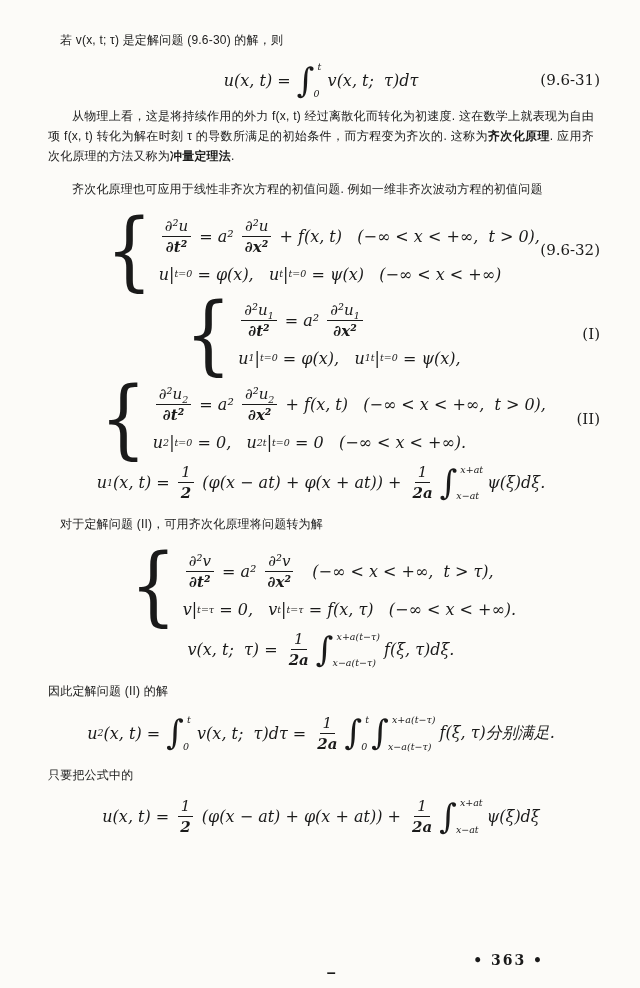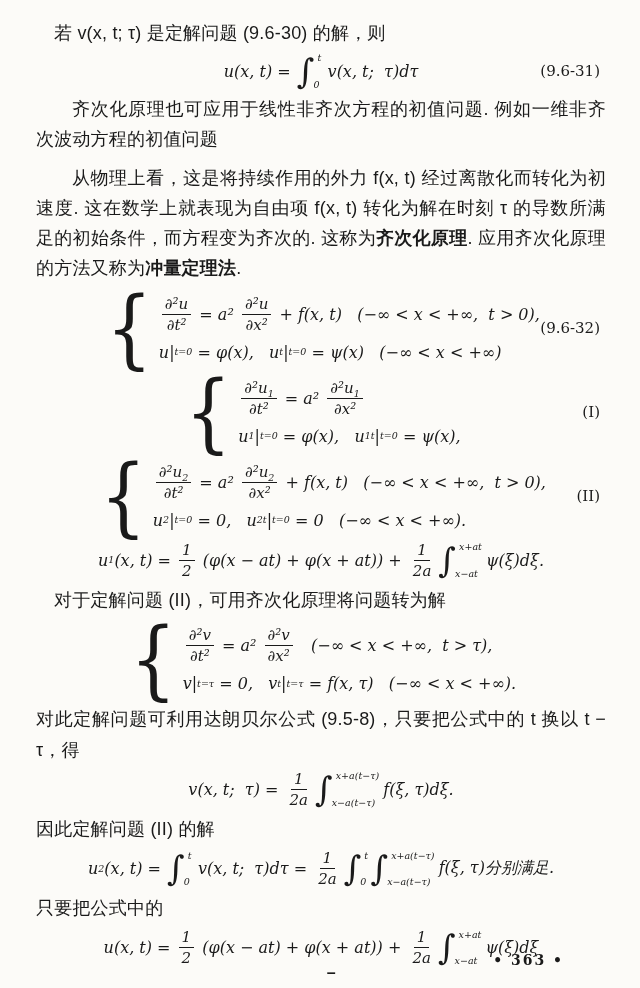--- a/index.html
+++ b/index.html
@@ -3,54 +3,54 @@
 <meta charset="utf-8">
 <style>
   html,body{margin:0;padding:0;}
   body{
     width:640px;height:988px;overflow:hidden;
     background:#fcfbf8;color:#1a1a1a;
     font-family:"Liberation Sans","DejaVu Sans",sans-serif;
   }
   .page{position:relative;width:640px;height:988px;padding:18px 34px 0 36px;box-sizing:border-box;}
   
-  .para{margin:0;font-size:18px;line-height:1.68;text-align:justify;letter-spacing:0.2px;}
+  .para{margin:12px;font-size:12px;line-height:1.68;text-align:justify;letter-spacing:0.2px;}
   .ind1{text-indent:1em;}
   .ind2{text-indent:2em;}
   .b{font-weight:700;}
   
   .formula{position:relative;display:flex;justify-content:center;align-items:center;margin:5px 0;}
   .math{display:inline-flex;align-items:center;font-style:italic;
         font-family:"DejaVu Serif","Liberation Serif",serif;font-size:16px;}
   .mt{white-space:pre;}
   sub.ss{font-size:9.5px;line-height:0;vertical-align:-0.4em;white-space:pre;font-style:italic;}
   .tag{position:absolute;right:6px;top:50%;transform:translateY(-50%);
        font-style:normal;font-family:"DejaVu Serif","Liberation Serif",serif;font-size:15px;white-space:pre;margin-left:24px;}
   
   .frac{display:inline-flex;flex-direction:column;align-items:center;vertical-align:middle;margin:0 3px;font-size:15px;}
   .frac .num{display:block;padding:0 3px 1px;border-bottom:1.4px solid currentColor;white-space:pre;text-align:left;}
-  .frac .den{display:block;padding:1px 3px 0;white-space:pre;text-align:left;}
+  .frac .den{display:block;padding:1px 3px 0;white-space:pre;text-align:left;font-weight:bold;}
   
   .intg{display:inline-flex;align-items:center;margin:0 1px;}
   .isg{font-size:34px;line-height:0.8;font-style:italic;}
   .lims{display:flex;flex-direction:column;justify-content:space-between;height:36px;
         font-size:9.5px;line-height:1;font-style:italic;margin-left:1px;}
   .lims .lt{transform:translateX(2px);white-space:pre;}
   .lims .lb{transform:translateX(-2px);white-space:pre;}
   
   .cases{display:flex;align-items:center;}
   .brace{font-family:"DejaVu Serif",serif;font-size:86px;line-height:0.92;font-style:normal;
          transform:scaleX(0.85);margin-right:2px;}
   .col{display:flex;flex-direction:column;}
   .crow{display:flex;align-items:center;white-space:nowrap;}
   .crow + .crow{margin-top:9px;}
   
   .footer{position:absolute;left:36px;right:34px;bottom:10px;height:26px;}
   .fdash{position:absolute;left:51%;top:12px;font-weight:700;}
-  .pageno{position:absolute;right:42px;top:0;font-family:"DejaVu Serif",serif;
+  .pageno{position:absolute;right:62px;top:0;font-family:"DejaVu Serif",serif;
           font-weight:700;font-size:14px;letter-spacing:2px;white-space:pre;}
 </style>
 </head>
 <body>
 
 <div class="page">
 
   <p class="para ind1">若 v(x, t;  τ) 是定解问题 (9.6-30) 的解，则</p>
 
   <div class="formula">
@@ -62,23 +62,23 @@
           <span class="lt">t</span>
           <span class="lb">0</span>
         </span>
       </span>
       <span class="mt"> v(x, t;  τ)dτ</span>
     </span>
     <span class="tag">(9.6-31)</span>
   </div>
 
 
+  <p class="para ind2" style="margin-top:8px;"><span>从物理上看，这是将持续作用的外力 f(x, t) 经过离散化而转化为初速度. 这在数学上就表现为自由项 f(x, t) 转化为解在时刻 τ 的导数所满足的初始条件，而方程变为齐次的. 这称为</span><span class="b">齐次化原理</span><span>. 应用齐次化原理的方法又称为</span><span class="b">冲量定理法</span><span>.</span></p>
+
   <p class="para ind2">齐次化原理也可应用于线性非齐次方程的初值问题. 例如一维非齐次波动方程的初值问题</p>
-
-  <p class="para ind2" style="margin-top:8px;"><span>从物理上看，这是将持续作用的外力 f(x, t) 经过离散化而转化为初速度. 这在数学上就表现为自由项 f(x, t) 转化为解在时刻 τ 的导数所满足的初始条件，而方程变为齐次的. 这称为</span><span class="b">齐次化原理</span><span>. 应用齐次化原理的方法又称为</span><span class="b">冲量定理法</span><span>.</span></p>
 
   <div class="formula">
     <div class="cases">
       <span class="brace">{</span>
       <div class="col">
         <div class="crow math">
           <span class="frac">
             <span class="num">∂²u</span>
             <span class="den">∂t²</span>
           </span>
@@ -217,21 +217,20 @@
             <span class="mt"> = 0,   v</span>
             <sub class="ss">t</sub>
             <span class="mt">|</span>
             <sub class="ss">t=τ</sub>
             <span class="mt"> = f(x, τ)   (−∞ &lt; x &lt; +∞).</span>
         </div>
       </div>
     </div>
   </div>
 
-  <p class="para">对此定解问题可利用达朗贝尔公式 (9.5-8)，只要把公式中的 t 换以 t − τ，得</p>
 
   <div class="formula">
     <span class="math">
       <span class="mt">v(x, t;  τ) = </span>
       <span class="frac">
         <span class="num">1</span>
         <span class="den">2a</span>
       </span>
       <span class="intg">
         <span class="isg">∫</span>

